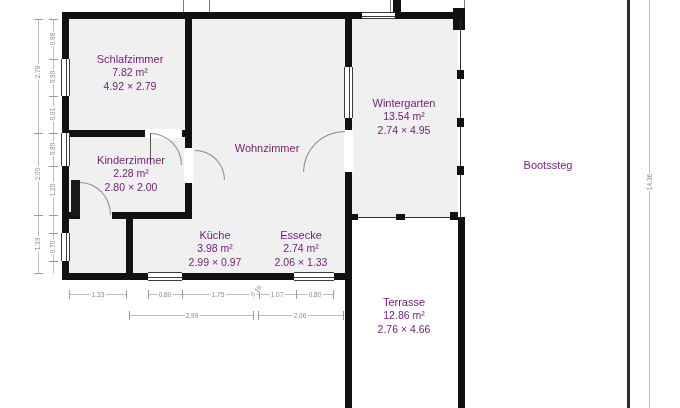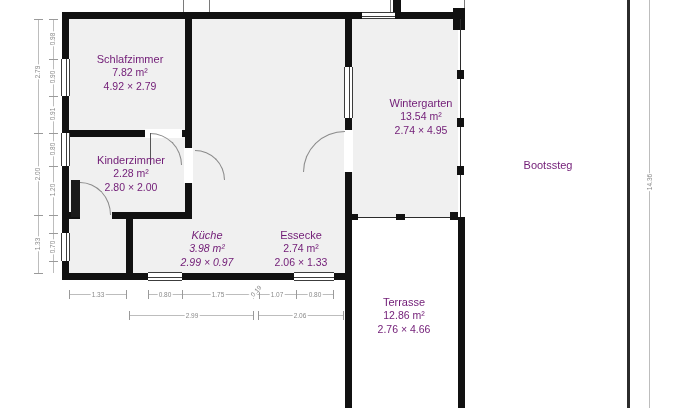--- a/index.html
+++ b/index.html
@@ -95,32 +95,33 @@
     <div class="rname">Schlafzimmer</div>
     <div class="rval">7.82 m²</div>
     <div class="rval">4.92 × 2.79</div>
   </div>
   <div class="room-label" style="left:131px;top:174px;">
     <div class="rname">Kinderzimmer</div>
     <div class="rval">2.28 m²</div>
     <div class="rval">2.80 × 2.00</div>
   </div>
   <div class="room-label" style="left:267px;top:148px;">
+    <div class="rname">Wohnzimmer</div>
   </div>
-  <div class="room-label" style="left:207px;top:249px;font-style:italic;">
+  <div class="room-label" style="left:215px;top:249px;">
     <div class="rname">Küche</div>
     <div class="rval">3.98 m²</div>
     <div class="rval">2.99 × 0.97</div>
   </div>
   <div class="room-label" style="left:301px;top:249px;">
     <div class="rname">Essecke</div>
     <div class="rval">2.74 m²</div>
     <div class="rval">2.06 × 1.33</div>
   </div>
-  <div class="room-label" style="left:404px;top:117px;margin-left:17px;">
+  <div class="room-label" style="left:404px;top:117px;">
     <div class="rname">Wintergarten</div>
     <div class="rval">13.54 m²</div>
     <div class="rval">2.74 × 4.95</div>
   </div>
   <div class="room-label" style="left:548px;top:165px;">
     <div class="rname">Bootssteg</div>
   </div>
   <div class="room-label" style="left:404px;top:316px;">
     <div class="rname">Terrasse</div>
     <div class="rval">12.86 m²</div>

